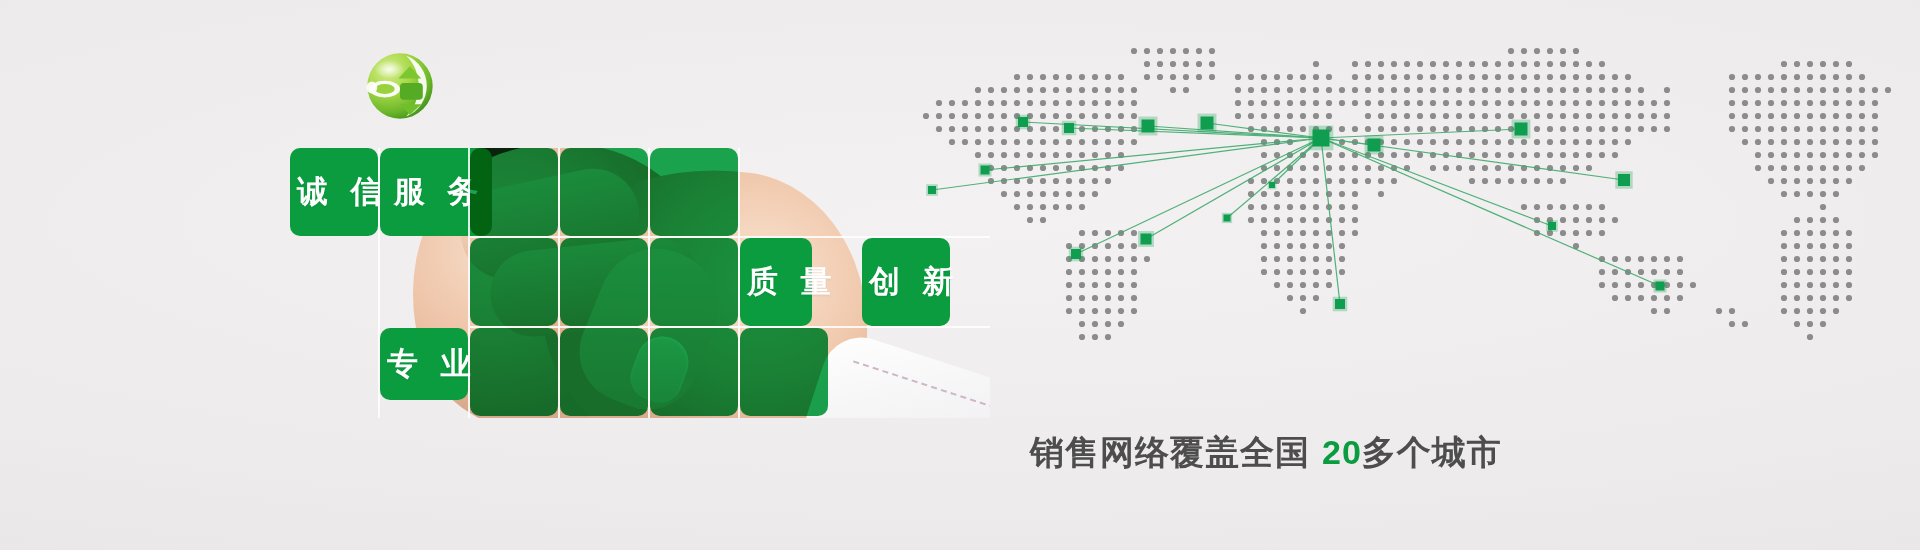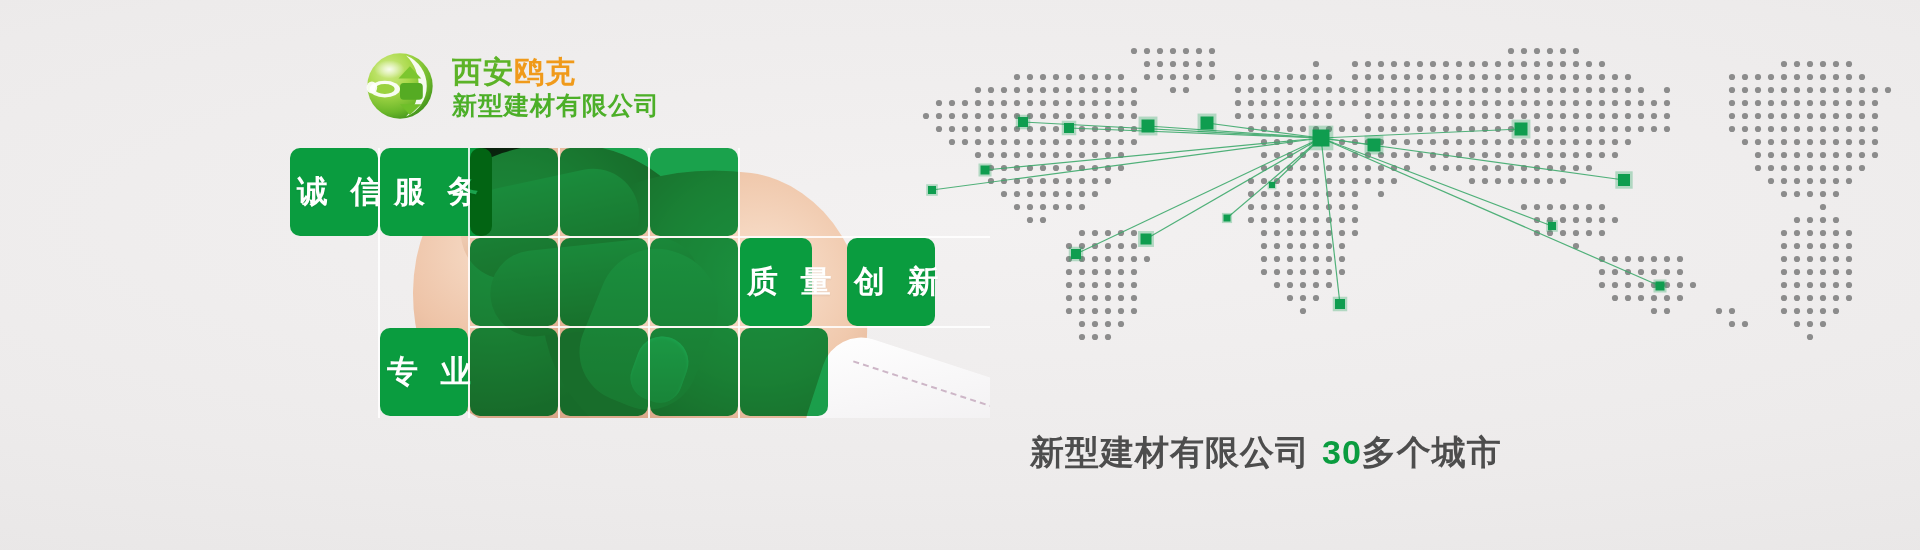--- a/index.html
+++ b/index.html
@@ -1022,24 +1022,24 @@
         </div>
         <div class="tile" style="left: 180px; top: 0px; width: 88px; height: 88px; background: rgba(10, 156, 63, 0.93); mix-blend-mode: multiply;"></div>
         <div class="tile" style="left: 270px; top: 0px; width: 88px; height: 88px; background: rgba(10, 156, 63, 0.93); mix-blend-mode: multiply;"></div>
         <div class="tile" style="left: 360px; top: 0px; width: 88px; height: 88px; background: rgba(10, 156, 63, 0.93); mix-blend-mode: multiply;"></div>
         <div class="tile" style="left: 180px; top: 90px; width: 88px; height: 88px; background: rgba(10, 156, 63, 0.93); mix-blend-mode: multiply;"></div>
         <div class="tile" style="left: 270px; top: 90px; width: 88px; height: 88px; background: rgba(10, 156, 63, 0.93); mix-blend-mode: multiply;"></div>
         <div class="tile" style="left: 360px; top: 90px; width: 88px; height: 88px; background: rgba(10, 156, 63, 0.93); mix-blend-mode: multiply;"></div>
         <div class="tile" style="left: 450px; top: 90px; width: 72px; height: 88px;">
           <span class="tile-label">质 量</span>
         </div>
-        <div class="tile" style="left: 557px; top: 90px; width: 88px; height: 88px;">
+        <div class="tile" style="left: 572px; top: 90px; width: 88px; height: 88px;">
           <span class="tile-label">创 新</span>
         </div>
-        <div class="tile" style="left: 90px; top: 180px; width: 88px; height: 88px;">
+        <div class="tile" style="left: 90px; top: 180px; width: 88px; height: 72px;">
           <span class="tile-label">专 业</span>
         </div>
         <div class="tile" style="left: 180px; top: 180px; width: 88px; height: 88px; background: rgba(10, 156, 63, 0.93); mix-blend-mode: multiply;"></div>
         <div class="tile" style="left: 270px; top: 180px; width: 88px; height: 88px; background: rgba(10, 156, 63, 0.93); mix-blend-mode: multiply;"></div>
         <div class="tile" style="left: 360px; top: 180px; width: 88px; height: 88px; background: rgba(10, 156, 63, 0.93); mix-blend-mode: multiply;"></div>
         <div class="tile" style="left: 450px; top: 180px; width: 88px; height: 88px; background: rgba(10, 156, 63, 0.93); mix-blend-mode: multiply;"></div>
         <div class="gridline" style="left: 88px; top: 0px; width: 2px; height: 270px;"></div>
         <div class="gridline" style="left: 178px; top: 0px; width: 2px; height: 270px;"></div>
         <div class="gridline" style="left: 268px; top: 0px; width: 2px; height: 270px;"></div>
         <div class="gridline" style="left: 358px; top: 0px; width: 2px; height: 270px;"></div>
@@ -1068,25 +1068,19 @@
         <ellipse cx="36" cy="28" rx="20" ry="12" fill="url(#hiGrad)"></ellipse>
         <path d="M58 10 A43 43 0 0 1 58 90 A56 56 0 0 0 58 10 Z" fill="#ffffff" opacity=".92"></path>
         <path d="M63 24 L78 40 L48 40 Z" fill="#7cc62f"></path>
         <rect x="50" y="46" width="30" height="22" rx="5" fill="#55ab23"></rect>
         <path d="M63 88 L50 74 L78 74 Z" fill="#6fbf2a"></path>
         <ellipse cx="30" cy="54" rx="20" ry="11" fill="#ffffff" opacity=".92"></ellipse>
         <ellipse cx="30" cy="54" rx="13" ry="6.5" fill="#9ad23f"></ellipse>
         <ellipse cx="13" cy="52" rx="7" ry="8" fill="#ffffff" opacity=".9"></ellipse>
       </svg>
     </div>
-    <div id="logo-text">
-      <div class="logo-line1">
-        <span class="logo-city">西安</span><span class="logo-brand">鸥克</span>
-      </div>
-      <div class="logo-line2">新型建材有限公司</div>
-    </div>
   </div>
 
   <div id="tagline">
-    <span>新型建材有限公司</span><span class="sp"></span><span class="hl">30</span><span>多个城市</span>
+    <span>销售网络覆盖全国</span><span class="sp"></span><span class="hl">20</span><span>多个城市</span>
   </div>
 
 </div>
 
 </body></html>

